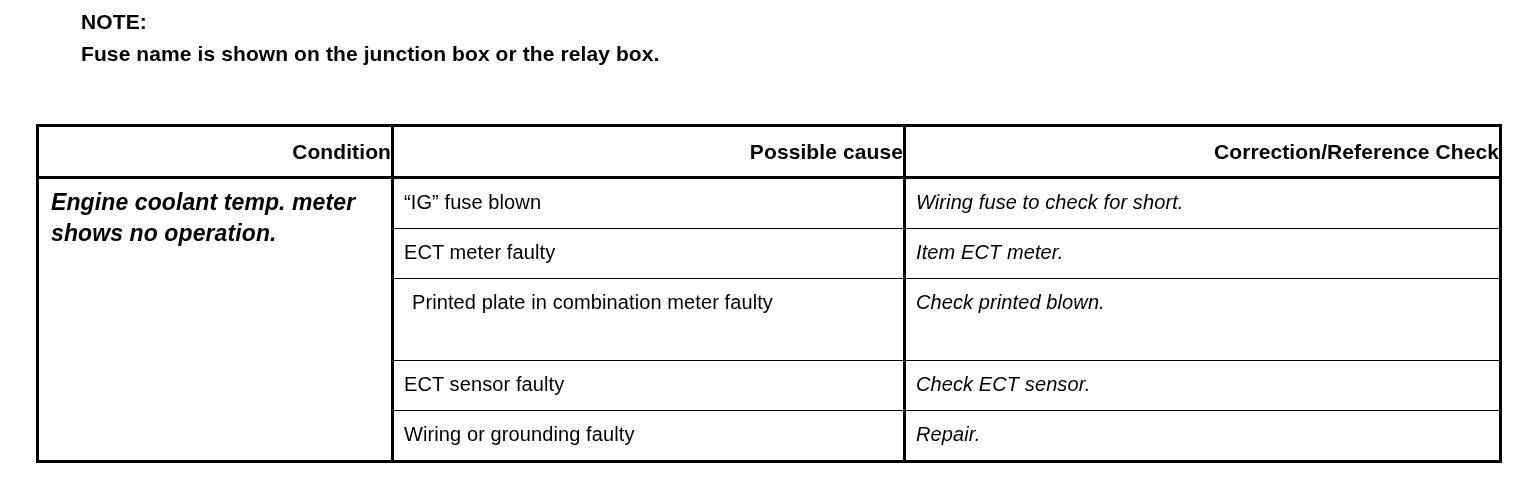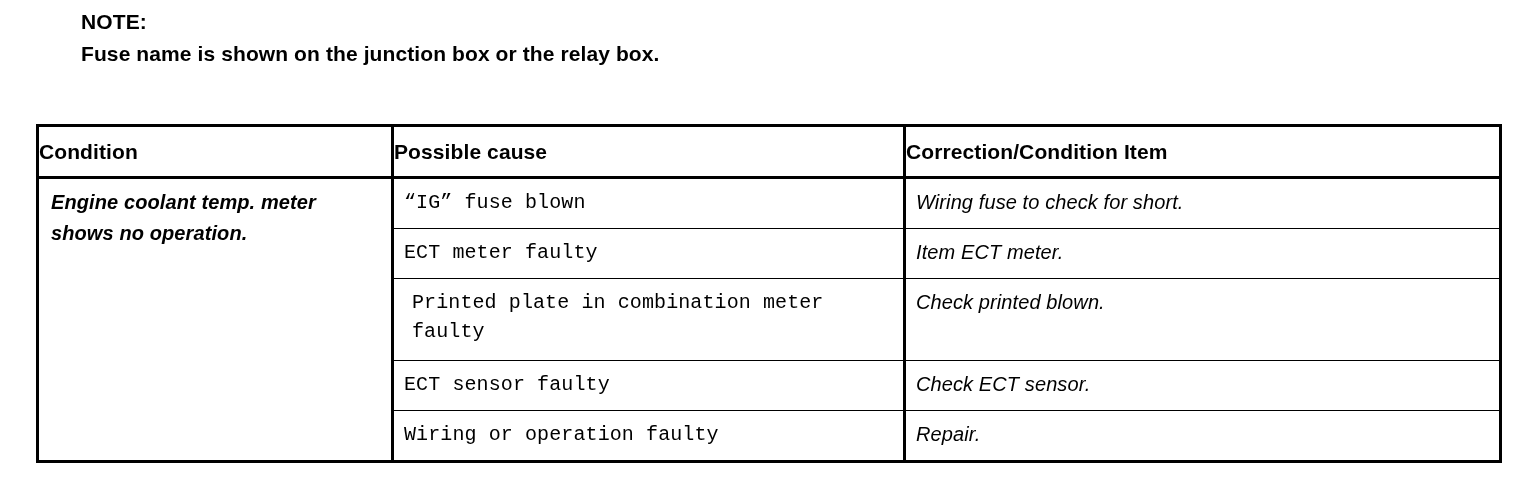--- a/index.html
+++ b/index.html
@@ -78,53 +78,52 @@
 
   
   th.sep-left, td.sep-left {
     border-left: 3px solid #000000;
   }
 
   
   thead th {
     border-bottom: 3px solid #000000;
     height: 49px;
-    text-align: left;
+    text-align: right;
     vertical-align: middle;
   }
   .hdr-text {
     font-weight: bold;
     font-size: 21px;
     line-height: 24px;
     letter-spacing: 0.1px;
     white-space: nowrap;
   }
 
   
   td.cond-cell {
     vertical-align: top;
   }
   .cond-text {
     font-weight: bold;
     font-style: italic;
-    font-size: 20px;
+    font-size: 23px;
     line-height: 31px;
     padding: 8px 8px 0 12px;
     letter-spacing: 0.1px;
   }
 
   
   td.cause-cell  { height: 49px; }
   td.cause-cell.tall { height: 81px; padding-left: 8px; }
   .cause-text {
     font-size: 20px;
     line-height: 29px;
     padding: 9px 10px 0 10px;
     letter-spacing: 0.1px;
-    font-family: Liberation Mono, monospace;
   }
   .correct-text {
     font-style: italic;
     font-size: 20px;
     line-height: 29px;
     padding: 9px 10px 0 10px;
     letter-spacing: 0.1px;
   }
 </style>
 </head>
@@ -146,21 +145,21 @@
       </colgroup>
       <thead>
         <tr>
           <th>
             <div class="hdr-text">Condition</div>
           </th>
           <th class="sep-left">
             <div class="hdr-text">Possible cause</div>
           </th>
           <th class="sep-left">
-            <div class="hdr-text">Correction/Condition Item</div>
+            <div class="hdr-text">Correction/Reference Check</div>
           </th>
         </tr>
       </thead>
       <tbody>
         <tr>
           <td class="cond-cell" rowspan="5">
             <div class="cond-text">Engine coolant temp. meter shows no operation.</div>
           </td>
           <td class="cause-cell sep-left">
             <div class="cause-text">“IG” fuse blown</div>
@@ -188,21 +187,21 @@
         <tr>
           <td class="cause-cell sep-left">
             <div class="cause-text">ECT sensor faulty</div>
           </td>
           <td class="sep-left">
             <div class="correct-text">Check ECT sensor.</div>
           </td>
         </tr>
         <tr>
           <td class="cause-cell sep-left">
-            <div class="cause-text">Wiring or operation faulty</div>
+            <div class="cause-text">Wiring or grounding faulty</div>
           </td>
           <td class="sep-left">
             <div class="correct-text">Repair.</div>
           </td>
         </tr>
       </tbody>
     </table>
   </div>
 
 </div>

